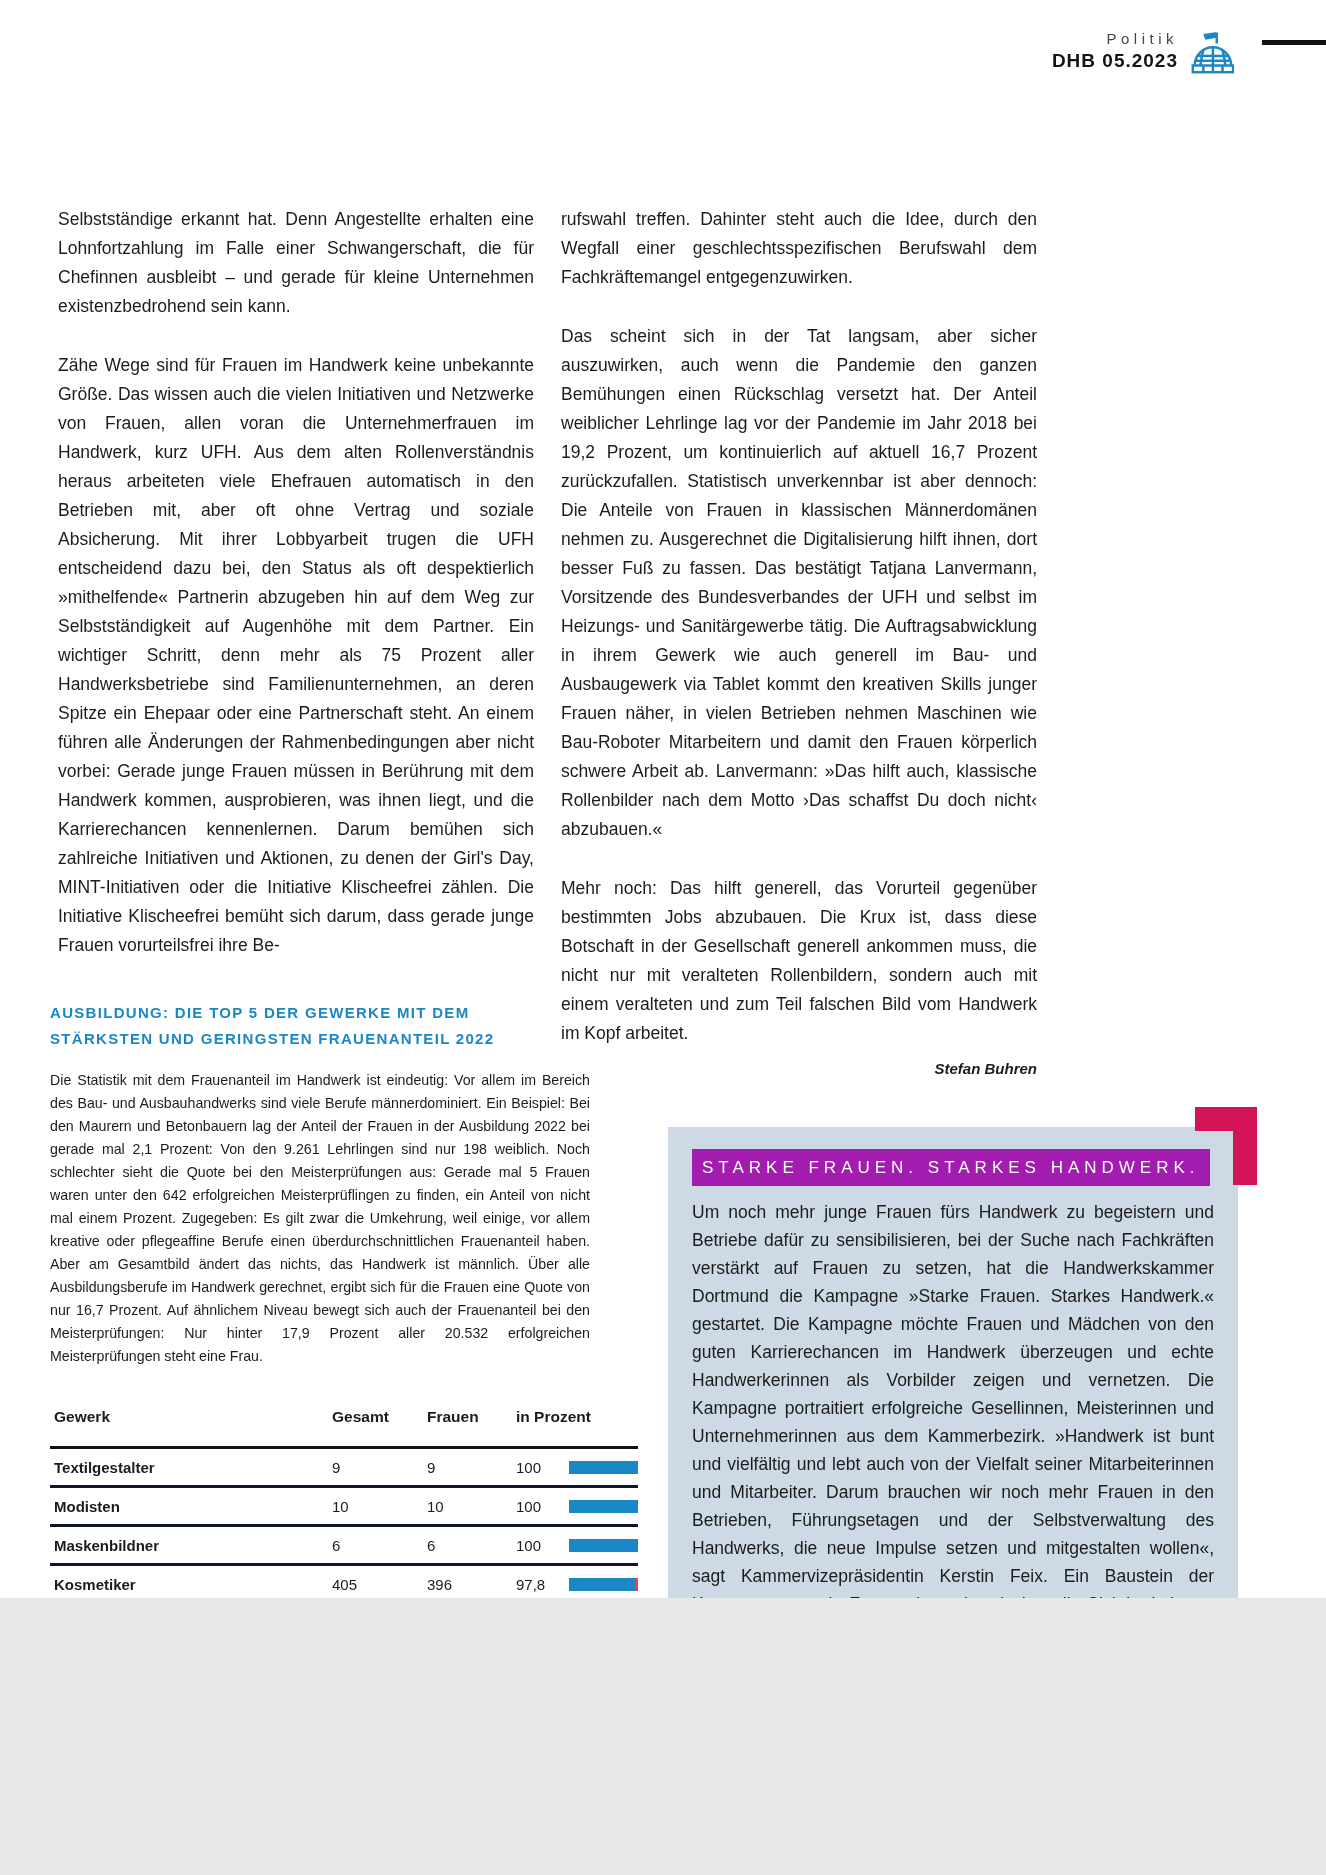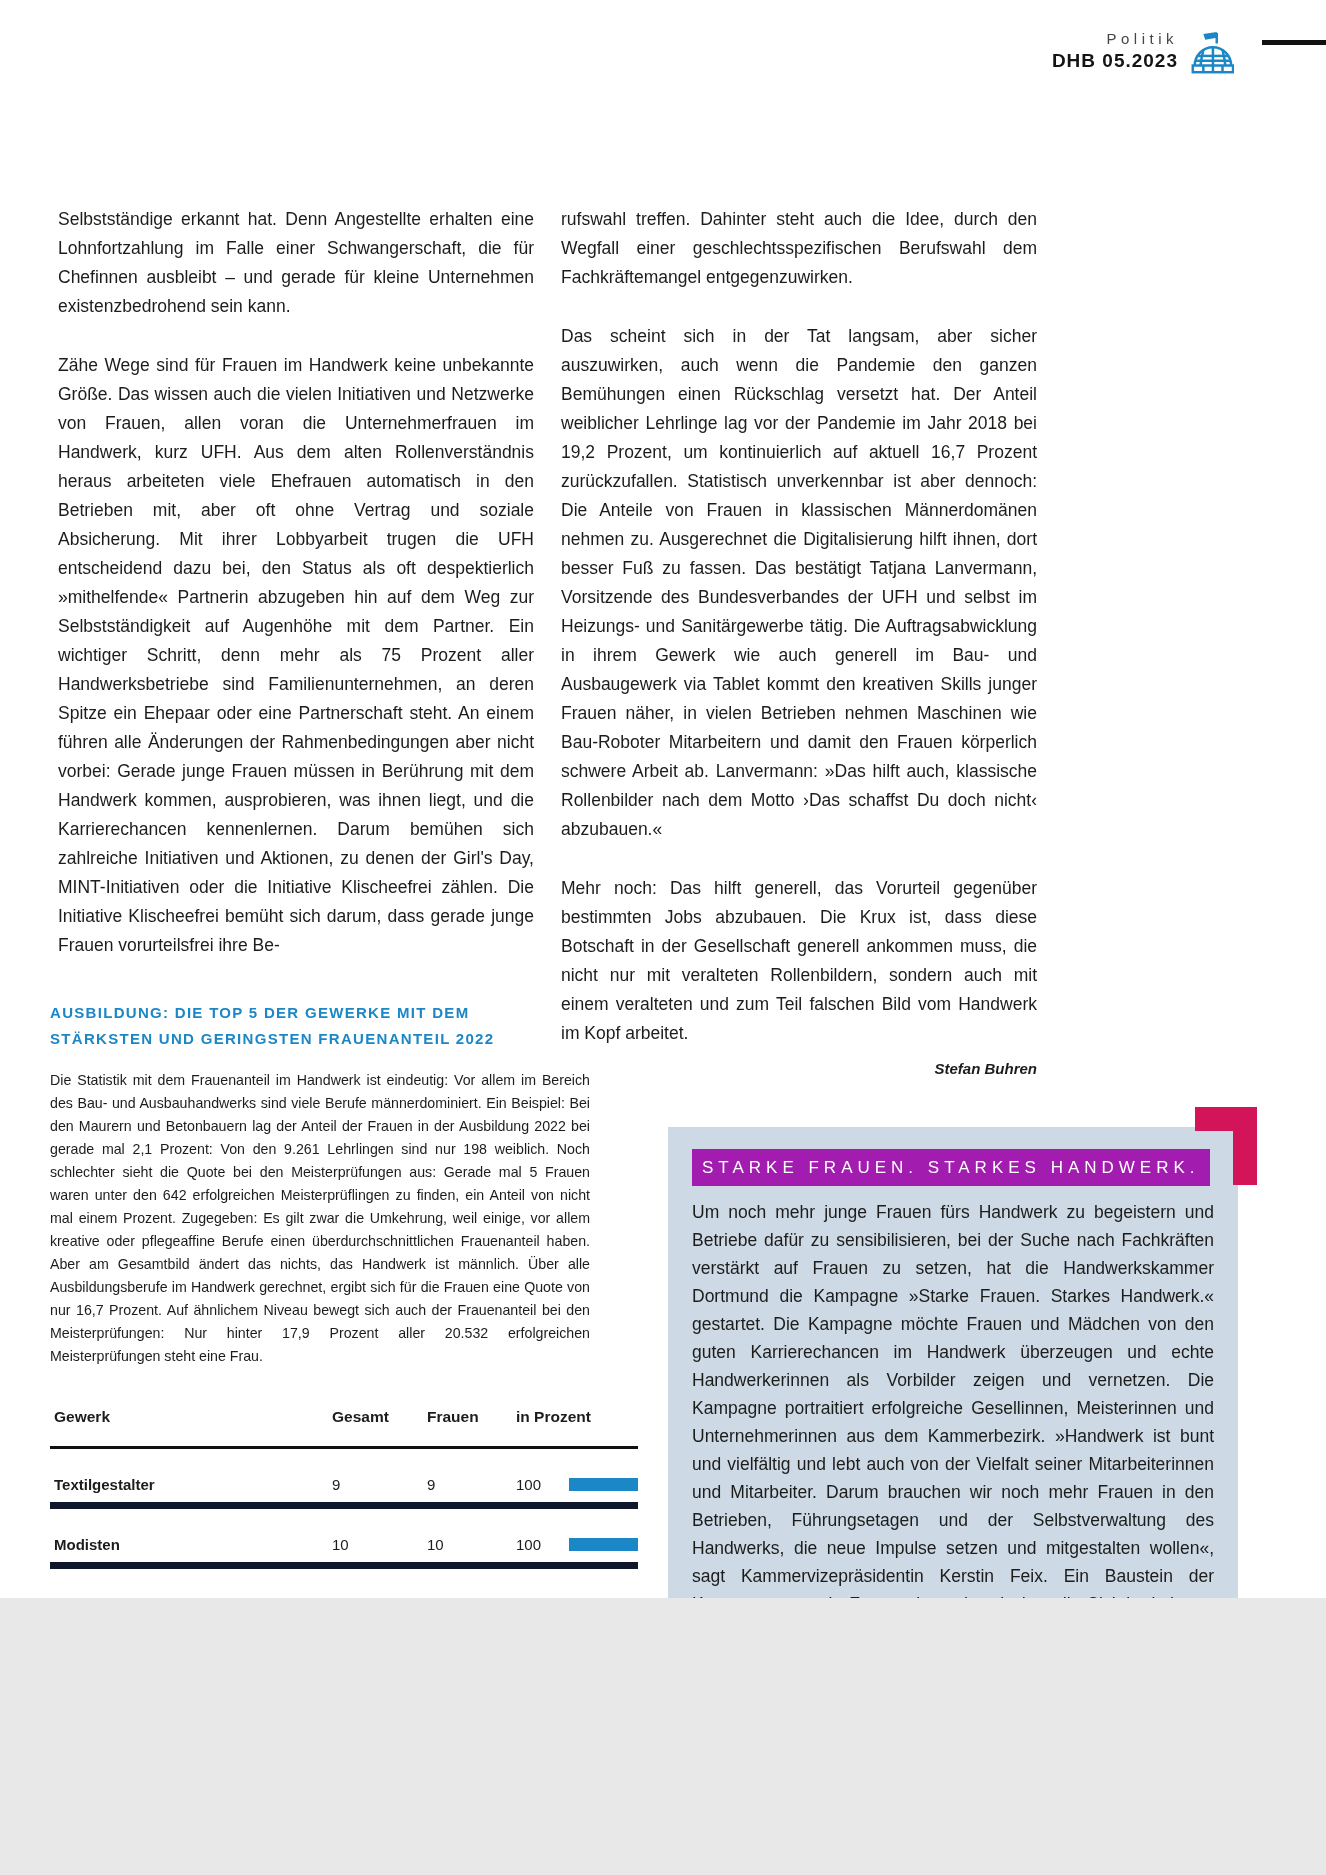--- a/index.html
+++ b/index.html
@@ -22,21 +22,21 @@
   
   .sec-heading{
     color:#1b87c6;font-weight:bold;font-size:15px;line-height:25.5px;
     letter-spacing:1.3px;text-align:left;margin:40px 0 18px 0;width:478px;hyphens:none;
   }
   
   .intro{font-size:14.2px;line-height:23px;width:540px;margin:0 0 40px 0;text-align:justify;}
   
   .stats{width:588px;font-size:15px;text-align:left;line-height:normal;}
   .trow{display:grid;grid-template-columns:282px 95px 89px 53px 69px;align-items:center;
-        border-bottom:7px solid #0f172a;padding:27px 0 9px 0;}
+        border-bottom:3px solid #0f172a;padding:10px 0 9px 0;}
   .trow.head{border-bottom:3px solid #111;padding:0 0 20px 0;font-weight:bold;font-size:15.5px;}
   .trow .name{font-weight:bold;padding-left:4px;}
   .trow.head .name{padding-left:4px;}
   .spacer{height:30px;border-bottom:1px solid #8d8d8d;}
   .pbar{display:flex;width:69px;height:13px;}
   .pbar span{display:block;height:13px;}
   .bar-f{background:#1b87c6;}
   .bar-m{background:#e8453f;}
   
   .infobox{

